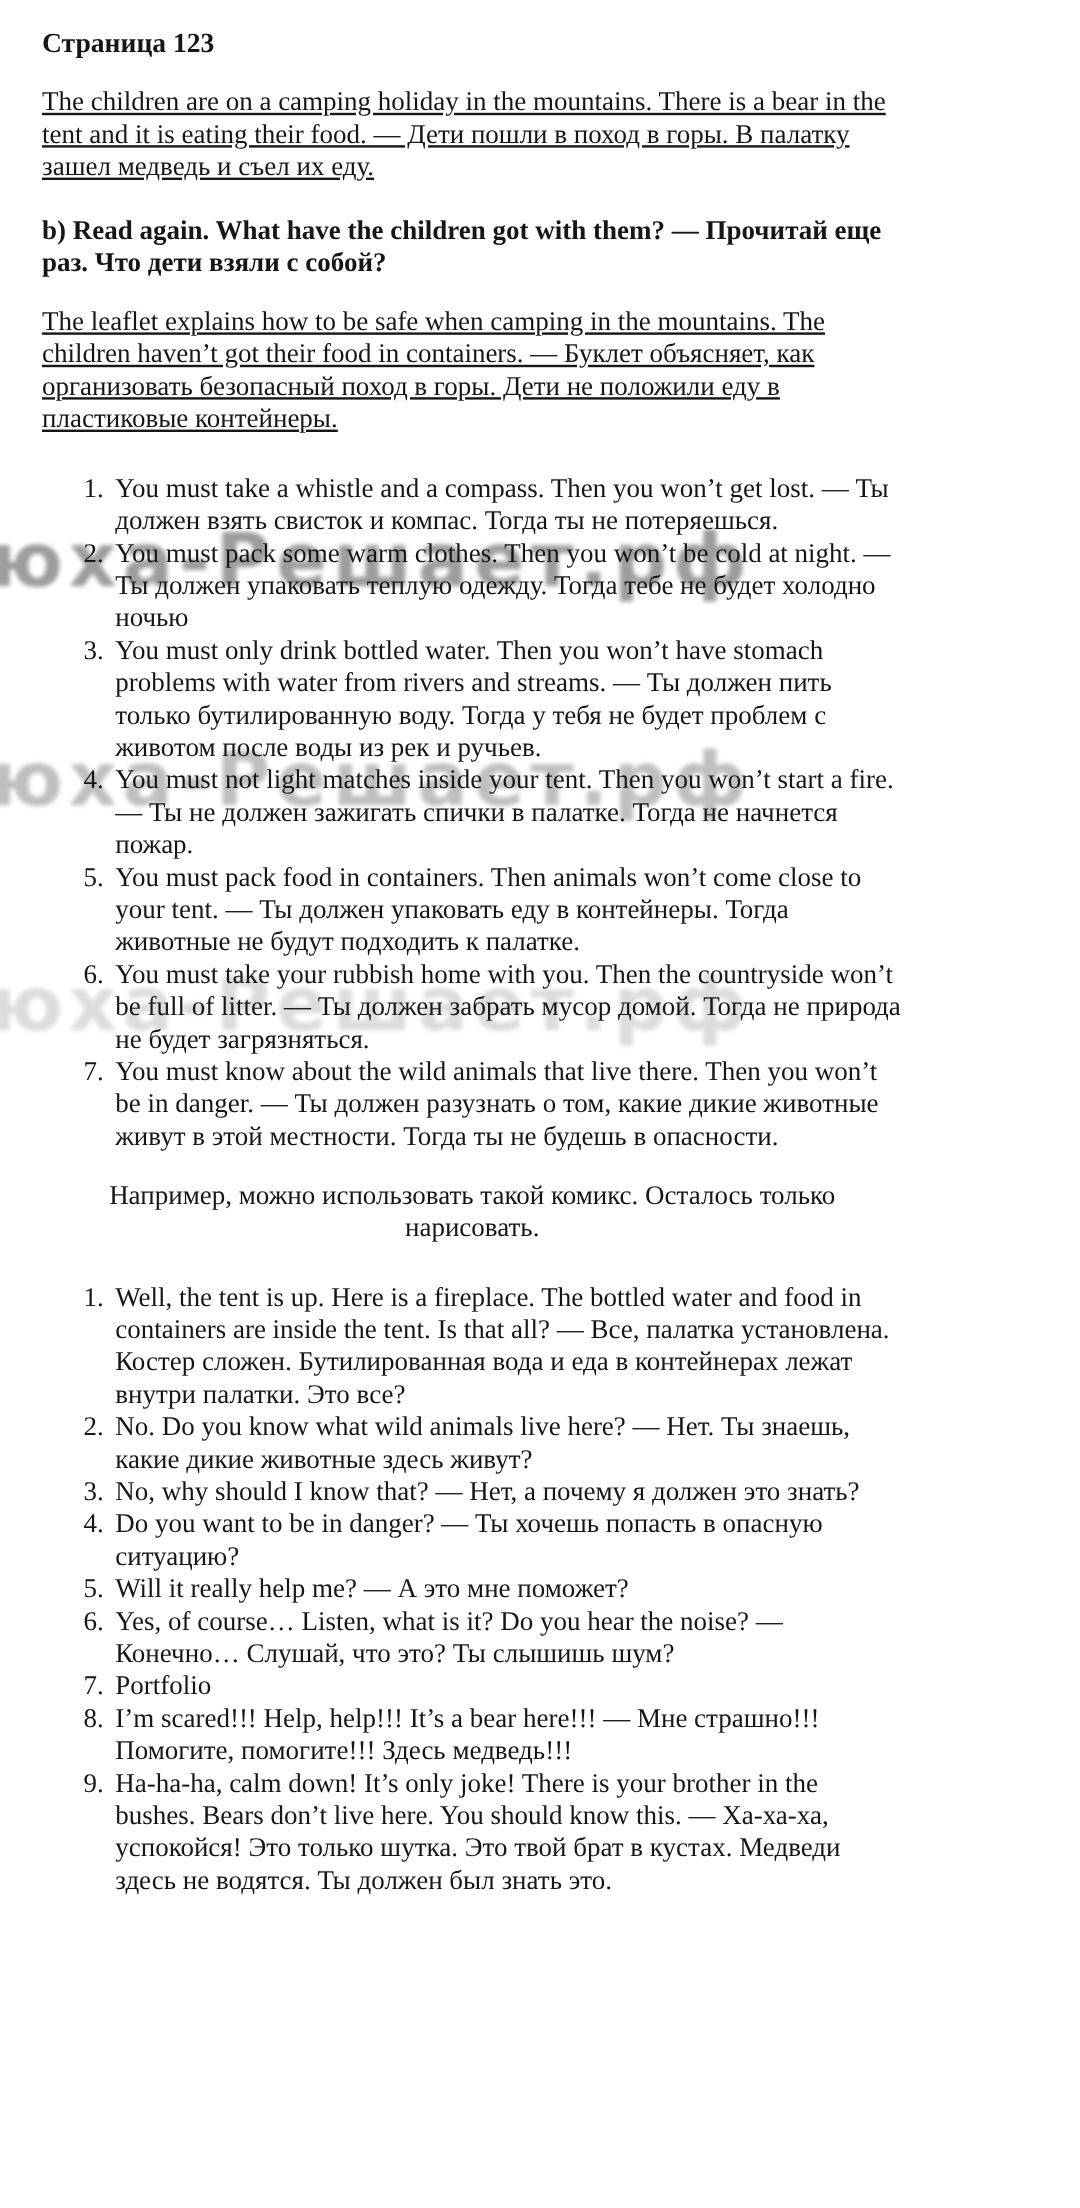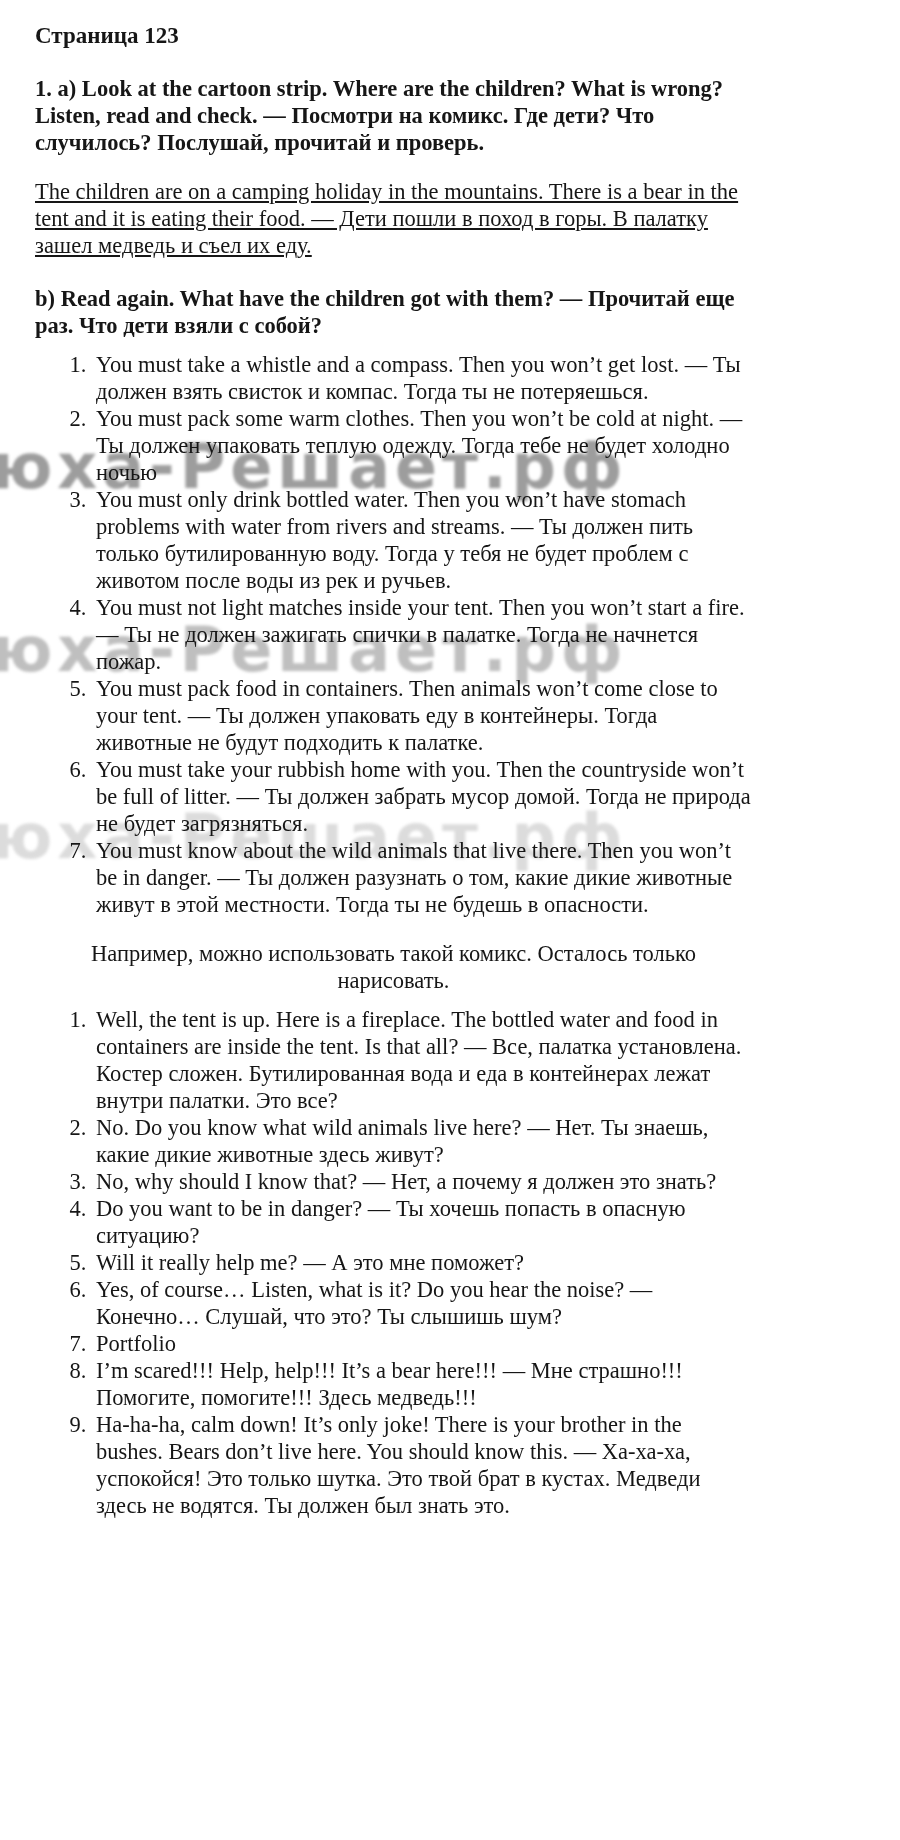--- a/index.html
+++ b/index.html
@@ -52,45 +52,45 @@
     line-height: 27px;
     list-style: decimal;
     padding-left: 57px;
   }
   ol.answers li { padding-left: 4px; }
 
   .sec-1a .task { margin-top: 40px; }
   .sec .task { margin-top: 26px; }
   .answer { margin-top: 22px; text-decoration: underline; }
   .intro { margin-top: 22px; text-align: center; }
-  ol.answers { margin-top: 12px; }
+  ol.answers { margin-top: 31px; }
 </style>
 </head>
 <body>
 
 <div class="page">
 
   <div class="watermark wm1">юха-Решает.рф</div>
   <div class="watermark wm2">юха-Решает.рф</div>
   <div class="watermark wm3">юха-Решает.рф</div>
 
   <div class="content">
 
     <div class="page-label">Страница 123</div>
 
     <section class="sec sec-1a">
-      <div class="task">1. a) Look at the cartoon strip. Where are the children? What is wrong? Listen, read and check. — Посмотри на комикс. Где дети? Что случилось? Послушай, прочитай и проверь.</div>
       <p class="answer">The children are on a camping holiday in the mountains. There is a bear in the tent and it is eating their food. — Дети пошли в поход в горы. В палатку зашел медведь и съел их еду.</p>
     </section>
 
     <section class="sec">
       <div class="task">b) Read again. What have the children got with them? — Прочитай еще раз. Что дети взяли с собой?</div>
     </section>
 
     <section class="sec">
+      <p class="answer">The leaflet explains how to be safe when camping in the mountains. The children haven’t got their food in containers. — Буклет объясняет, как организовать безопасный поход в горы. Дети не положили еду в пластиковые контейнеры.</p>
     </section>
 
     <section class="sec">
       <ol class="answers">
         <li>You must take a whistle and a compass. Then you won’t get lost. — Ты должен взять свисток и компас. Тогда ты не потеряешься.</li>
         <li>You must pack some warm clothes. Then you won’t be cold at night. — Ты должен упаковать теплую одежду. Тогда тебе не будет холодно ночью</li>
         <li>You must only drink bottled water. Then you won’t have stomach problems with water from rivers and streams. — Ты должен пить только бутилированную воду. Тогда у тебя не будет проблем с животом после воды из рек и ручьев.</li>
         <li>You must not light matches inside your tent. Then you won’t start a fire. — Ты не должен зажигать спички в палатке. Тогда не начнется пожар.</li>
         <li>You must pack food in containers. Then animals won’t come close to your tent. — Ты должен упаковать еду в контейнеры. Тогда животные не будут подходить к палатке.</li>
         <li>You must take your rubbish home with you. Then the countryside won’t be full of litter. — Ты должен забрать мусор домой. Тогда не природа не будет загрязняться.</li>

